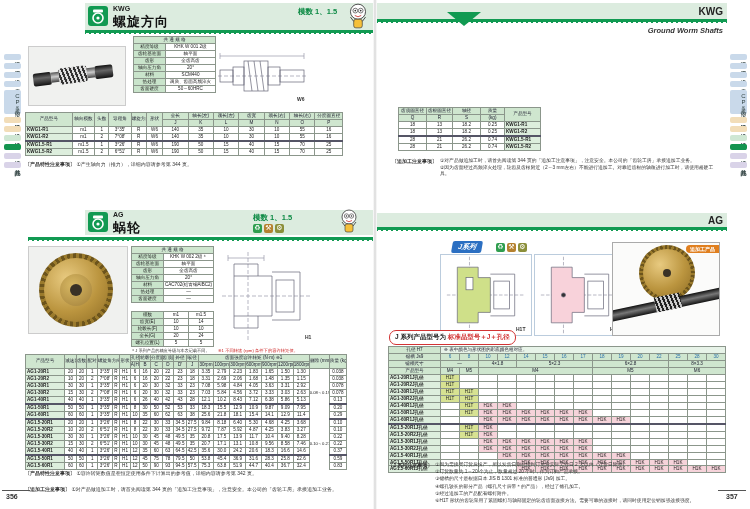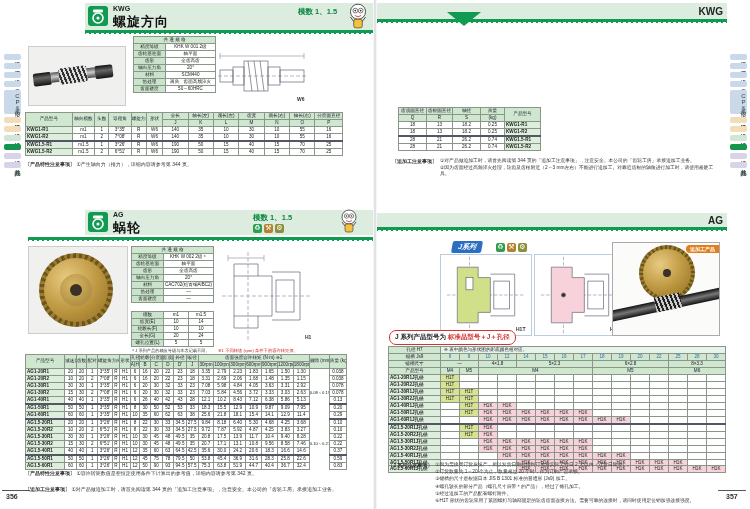--- a/index.html
+++ b/index.html
@@ -865,20 +865,21 @@
   </div>
 
   <div class="prule" style="left:2px;top:490px;"></div>
   <span class="pnum" style="left:6px;top:493px;">356</span>
 
   <div class="band" style="left:377px;top:3px;width:350px;height:16px;">
     <span class="hd-code-r" style="right:4px;top:3px;width:60px;">KWG</span>
   </div>
   <div class="teeth" style="left:377px;top:19px;width:350px;"></div>
   <div class="bigtri" style="left:447px;top:12px;"></div>
+  <span class="hd-sub-r" style="left:527px;top:26px;width:196px;">Ground Worm Shafts</span>
 
   <table class="cat t-kwgr" style="left:398px;top:107px;width:142px;">
       <colgroup>
         <col style="width: 28px;">
         <col style="width: 26px;">
         <col style="width: 28px;">
         <col style="width: 24px;">
         <col style="width: 36px;">
       </colgroup>
       <thead>

